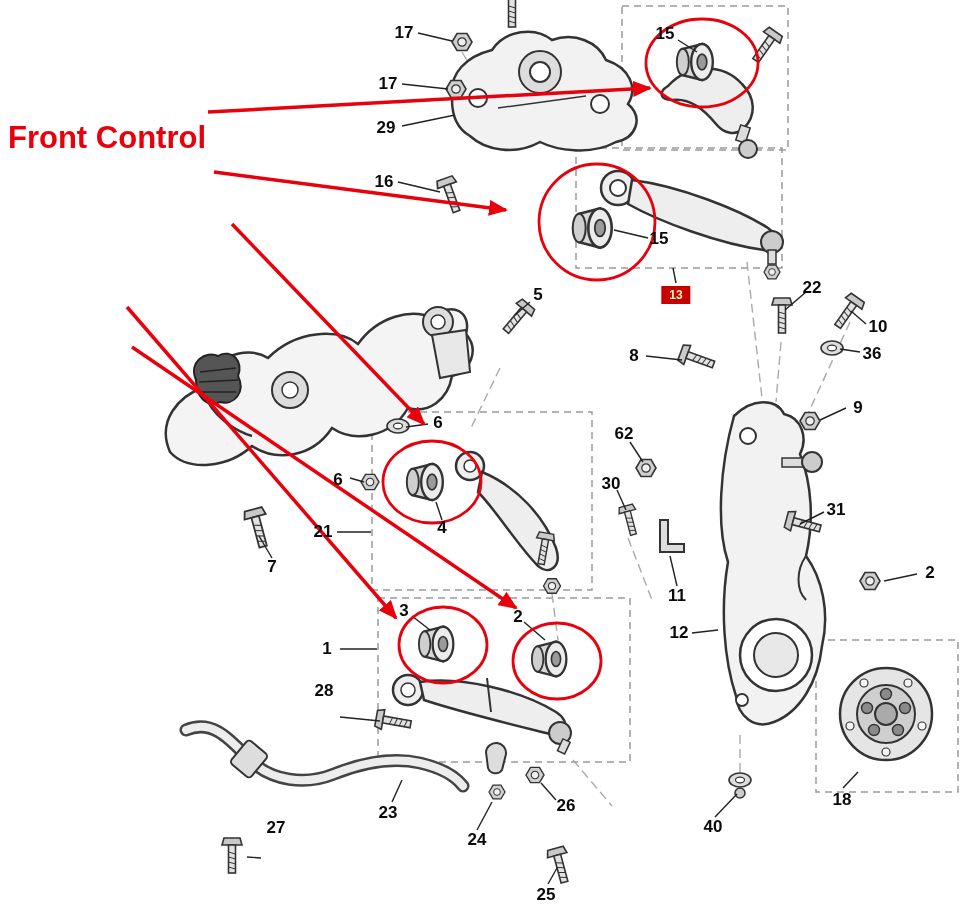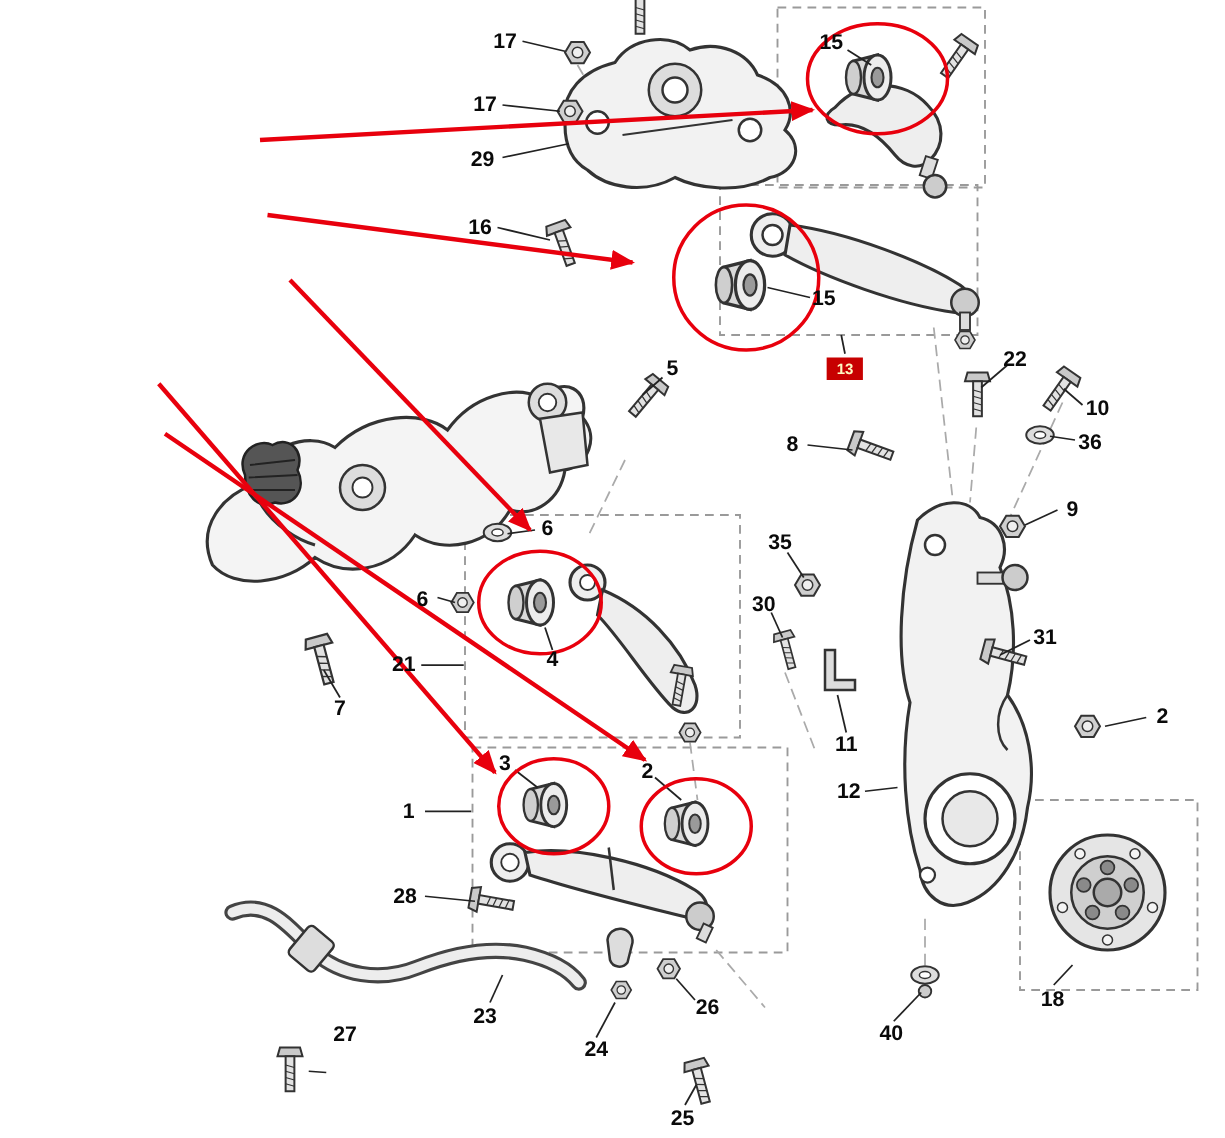--- a/index.html
+++ b/index.html
@@ -247,51 +247,52 @@
     <g stroke="#e8000d" stroke-width="3.5" fill="none">
       <line x1="208" y1="112" x2="650" y2="88" marker-end="url(#arrowhead)"></line>
       <line x1="214" y1="172" x2="506" y2="210" marker-end="url(#arrowhead)"></line>
       <line x1="232" y1="224" x2="424" y2="424" marker-end="url(#arrowhead)"></line>
       <line x1="127" y1="307" x2="396" y2="618" marker-end="url(#arrowhead)"></line>
       <line x1="132" y1="347" x2="516" y2="608" marker-end="url(#arrowhead)"></line>
     </g>
   </svg>
 
   <div class="diagram-title">
+    <div>Front Control</div>
   </div>
 
   <div class="part-badge" style="left:676px; top:295px;">13</div>
 
   <div class="callout" style="left:404px; top:33px;">17</div>
   <div class="callout" style="left:388px; top:84px;">17</div>
   <div class="callout" style="left:386px; top:128px;">29</div>
   <div class="callout" style="left:384px; top:182px;">16</div>
   <div class="callout" style="left:665px; top:34px;">15</div>
   <div class="callout" style="left:659px; top:239px;">15</div>
   <div class="callout" style="left:538px; top:295px;">5</div>
   <div class="callout" style="left:812px; top:288px;">22</div>
   <div class="callout" style="left:878px; top:327px;">10</div>
   <div class="callout" style="left:872px; top:354px;">36</div>
   <div class="callout" style="left:634px; top:356px;">8</div>
   <div class="callout" style="left:858px; top:408px;">9</div>
   <div class="callout" style="left:438px; top:423px;">6</div>
   <div class="callout" style="left:338px; top:480px;">6</div>
-  <div class="callout" style="left:624px; top:434px;">35</div>
+  <div class="callout" style="left:624px; top:434px;">62</div>
   <div class="callout" style="left:611px; top:484px;">30</div>
   <div class="callout" style="left:323px; top:532px;">21</div>
   <div class="callout" style="left:442px; top:528px;">4</div>
   <div class="callout" style="left:836px; top:510px;">31</div>
   <div class="callout" style="left:930px; top:573px;">2</div>
   <div class="callout" style="left:272px; top:567px;">7</div>
   <div class="callout" style="left:677px; top:596px;text-align:center;">11</div>
   <div class="callout" style="left:679px; top:633px;">12</div>
   <div class="callout" style="left:404px; top:611px;">3</div>
   <div class="callout" style="left:518px; top:617px;">2</div>
   <div class="callout" style="left:327px; top:649px;">1</div>
-  <div class="callout" style="left:324px; top:717px;">28</div>
+  <div class="callout" style="left:324px; top:691px;">28</div>
   <div class="callout" style="left:566px; top:806px;">26</div>
   <div class="callout" style="left:388px; top:813px;">23</div>
   <div class="callout" style="left:477px; top:840px;">24</div>
   <div class="callout" style="left:713px; top:827px;">40</div>
   <div class="callout" style="left:842px; top:800px;">18</div>
   <div class="callout" style="left:546px; top:895px;">25</div>
   <div class="callout" style="left:276px; top:828px;">27</div>
 
 </div>
 

